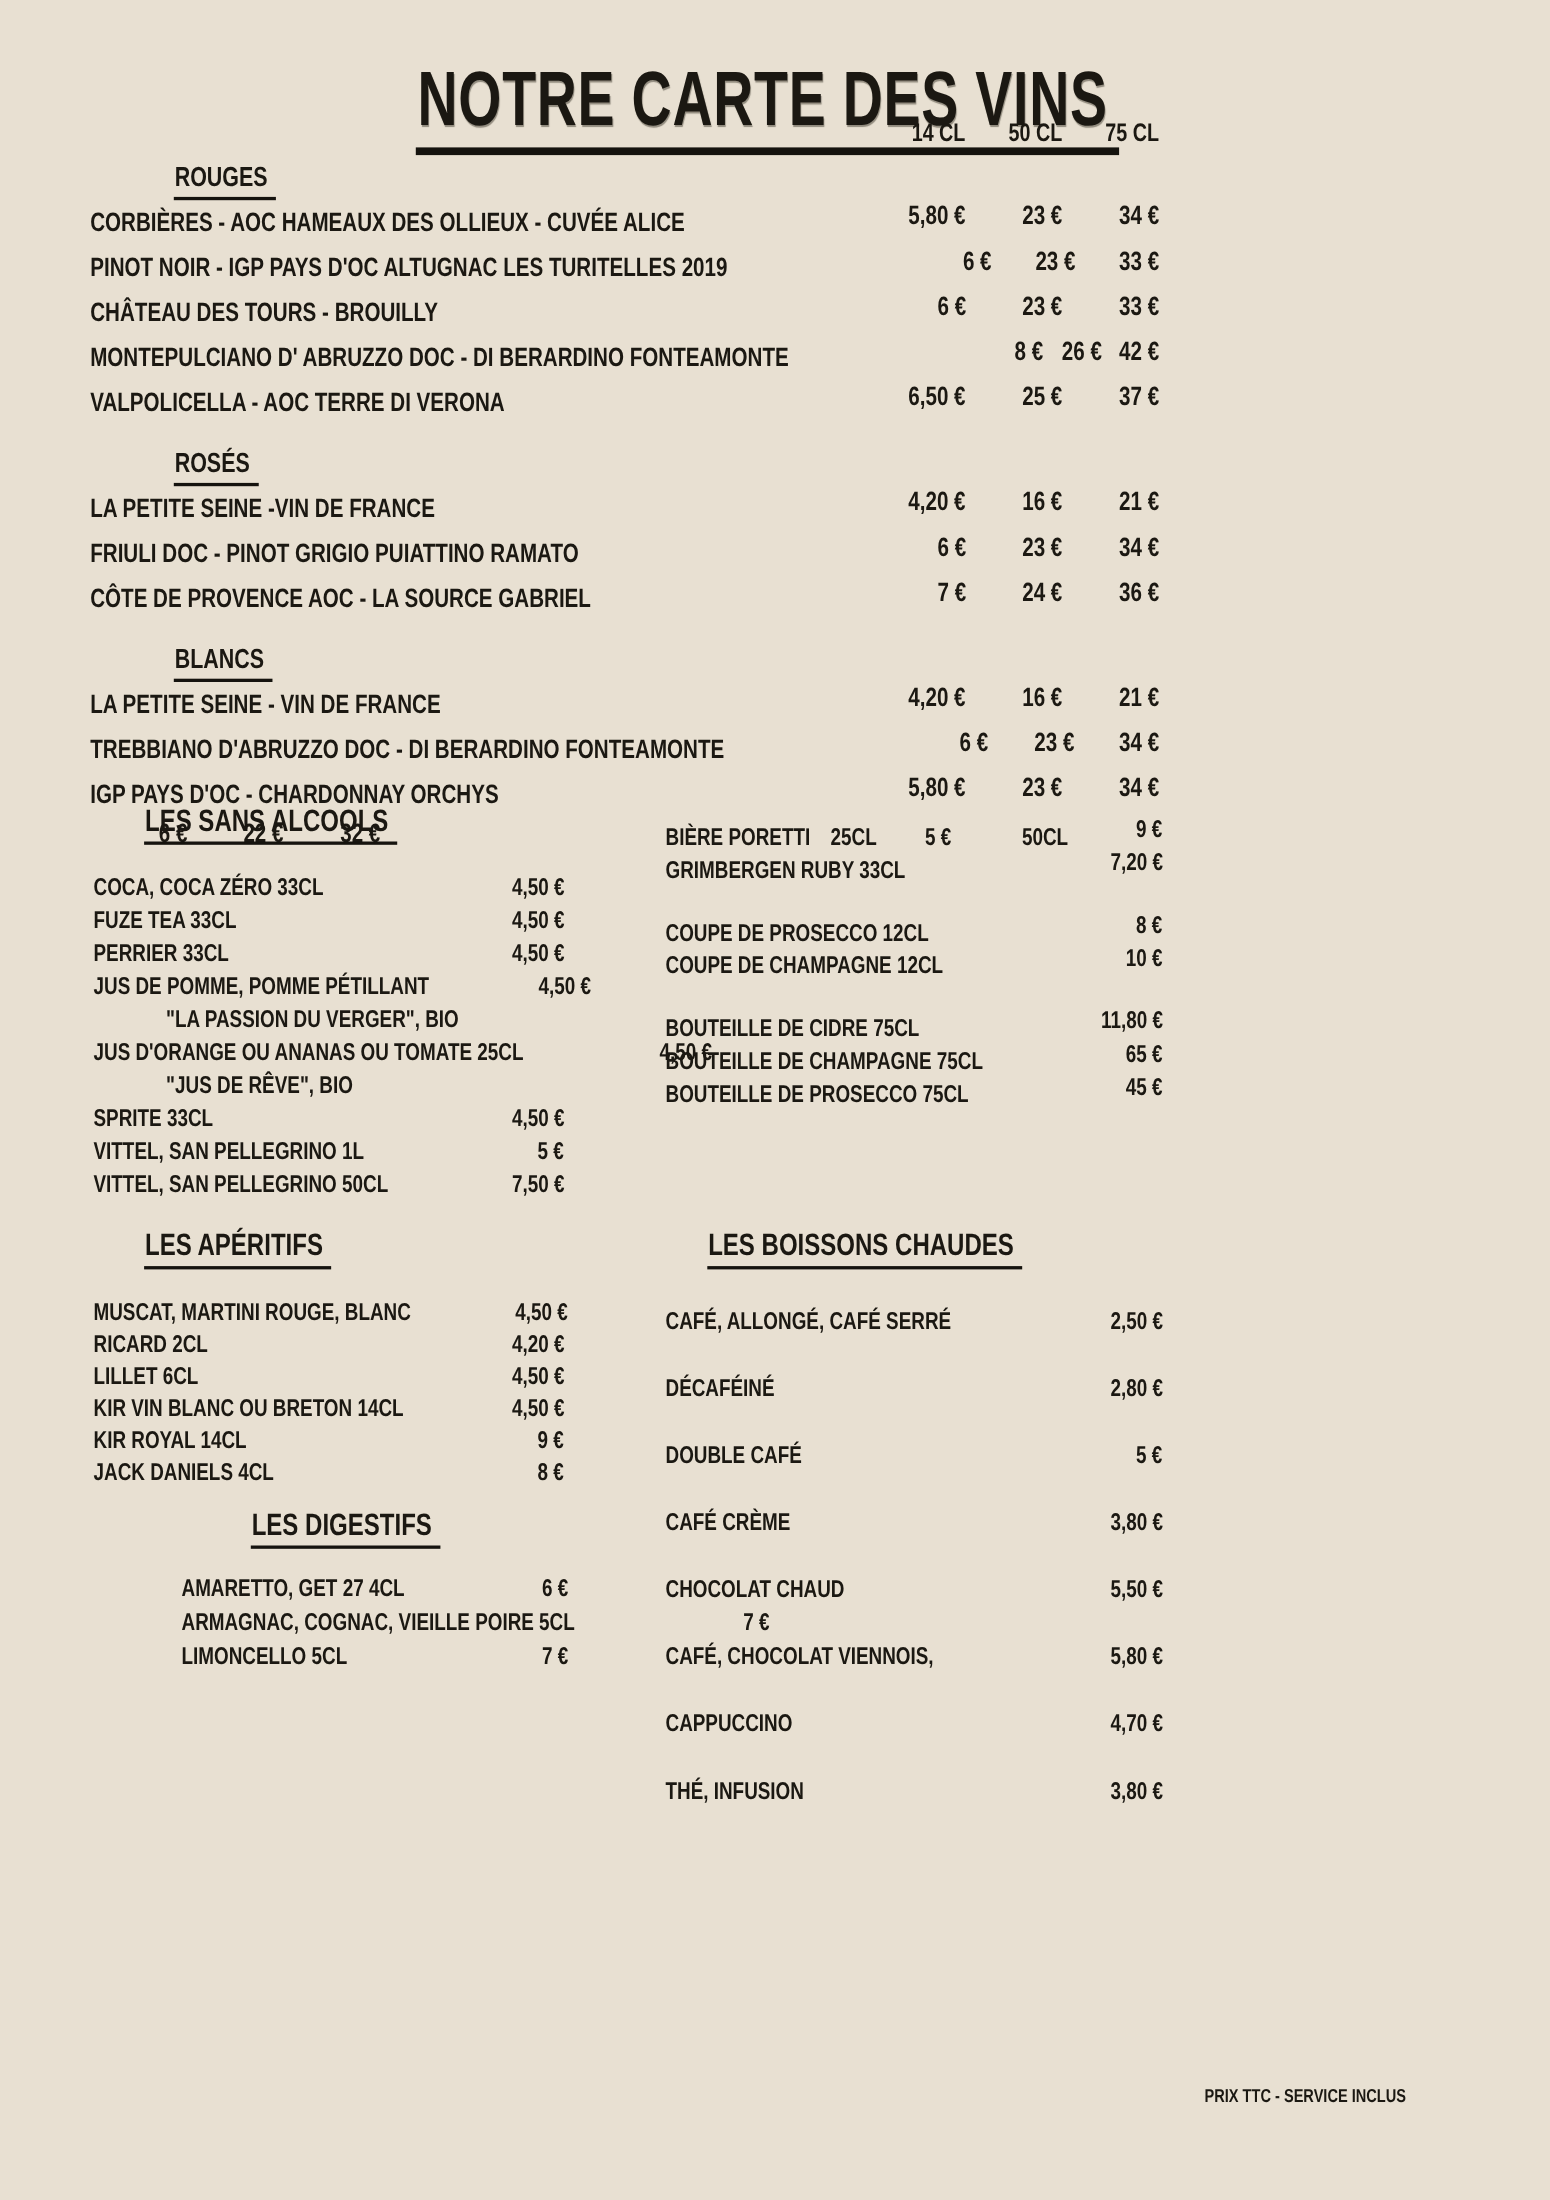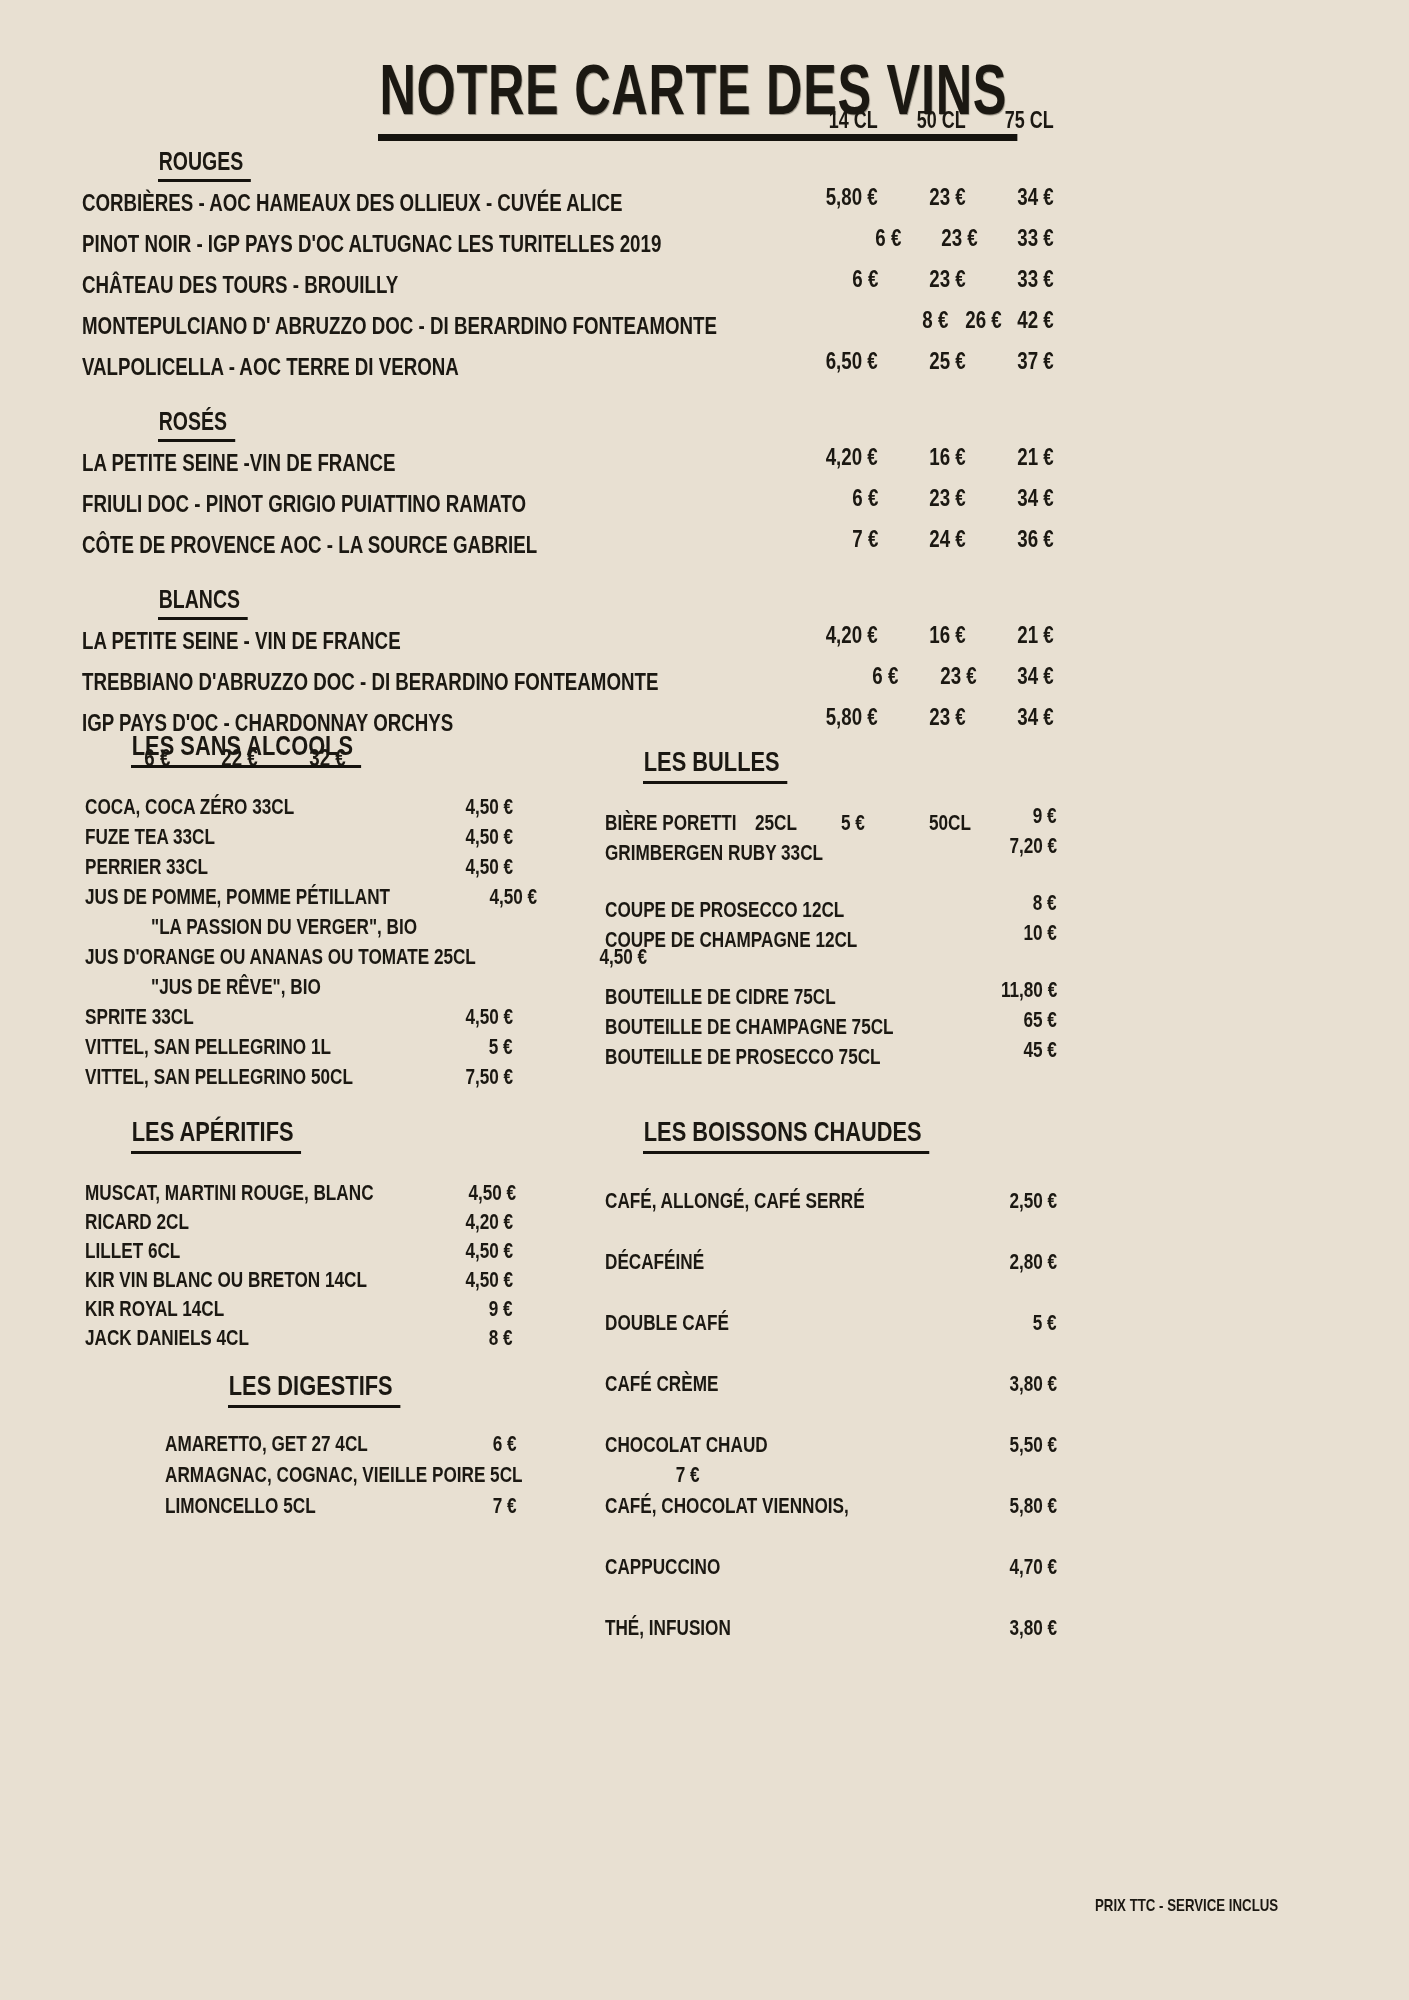--- a/index.html
+++ b/index.html
@@ -209,23 +209,20 @@
     <span class="lname"><span class="cx">VITTEL, SAN PELLEGRINO 1L</span></span>
     <span class="lprice"><span class="cxr">5 €</span></span>
   </div>
   <div class="lrow">
     <span class="lname"><span class="cx">VITTEL, SAN PELLEGRINO 50CL</span></span>
     <span class="lprice"><span class="cxr">7,50 €</span></span>
   </div>
 </div>
 
 <div class="col-right">
-  <div class="lsec-head">
-    <span class="cx">LES BULLES</span>
-  </div>
   <div class="bulles-rows">
     <div class="beer-row">
       <span class="beer-name"><span class="cx">BIÈRE PORETTI</span></span>
       <span class="beer-s1"><span class="cx">25CL</span></span>
       <span class="beer-p1"><span class="cx">5 €</span></span>
       <span class="beer-s2"><span class="cx">50CL</span></span>
       <span class="beer-rest"><span class="cxr">9 €</span></span>
     </div>
     <div class="lrow">
       <span class="lname"><span class="cx">GRIMBERGEN RUBY 33CL</span></span>

